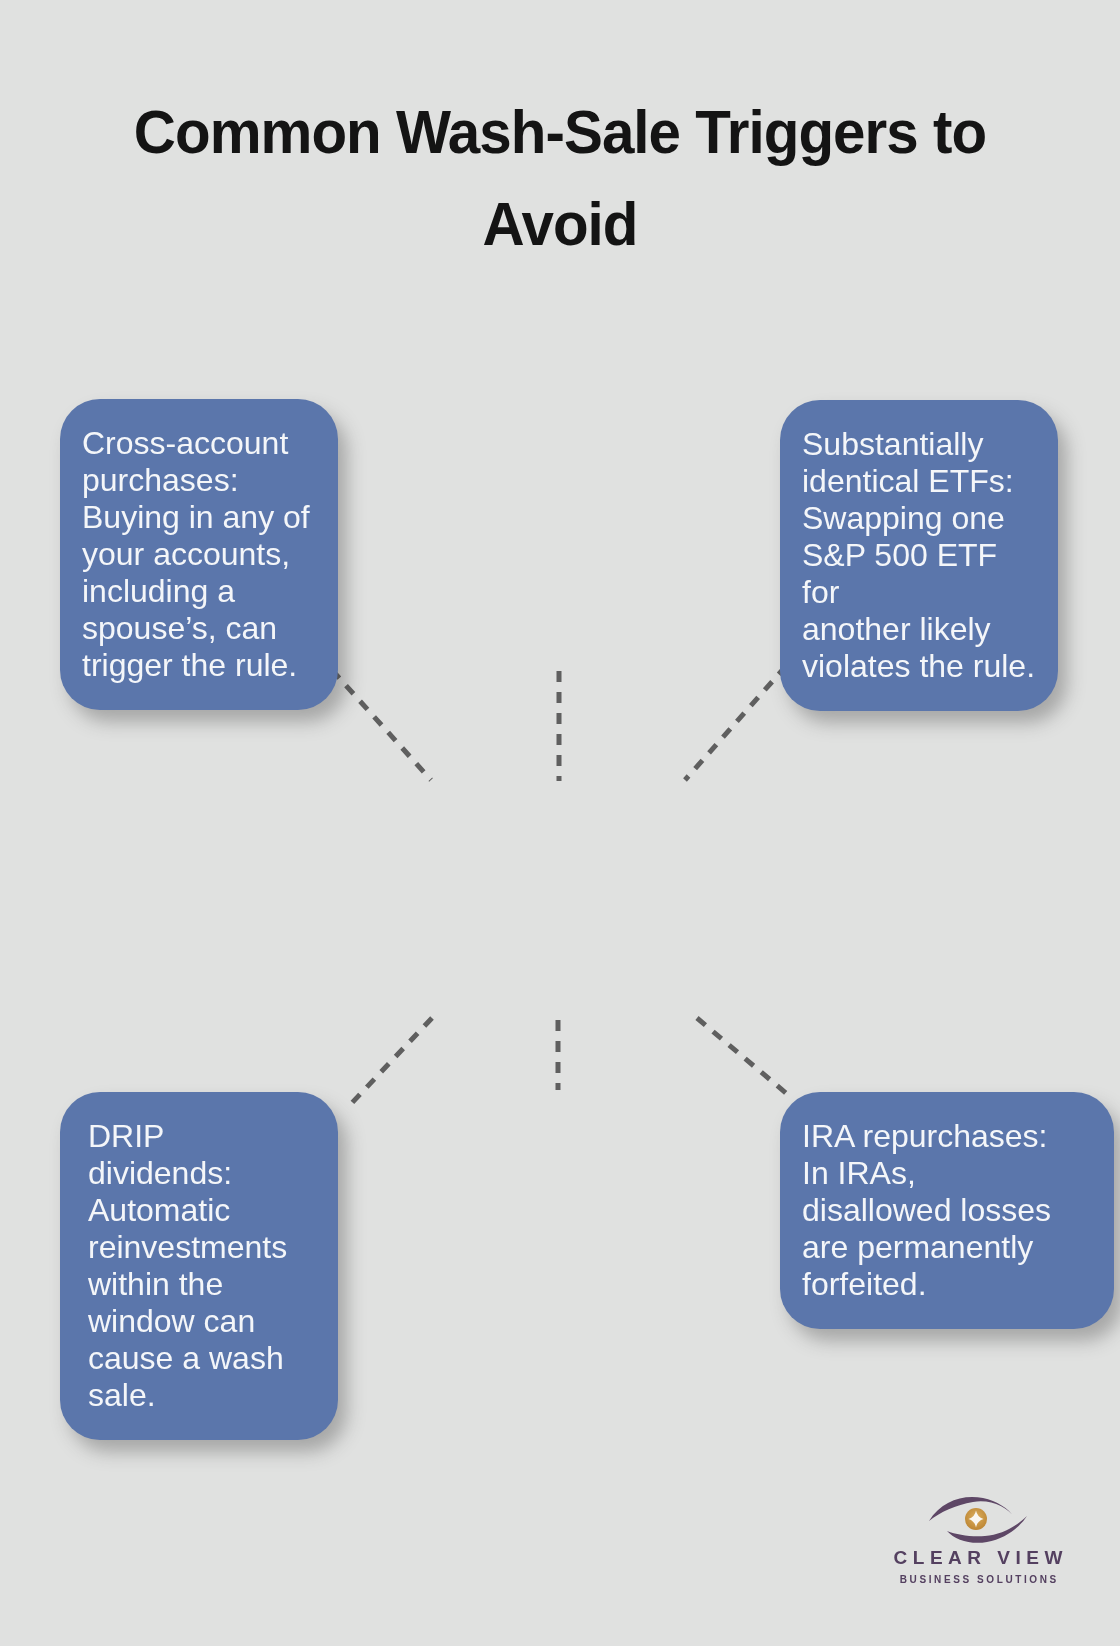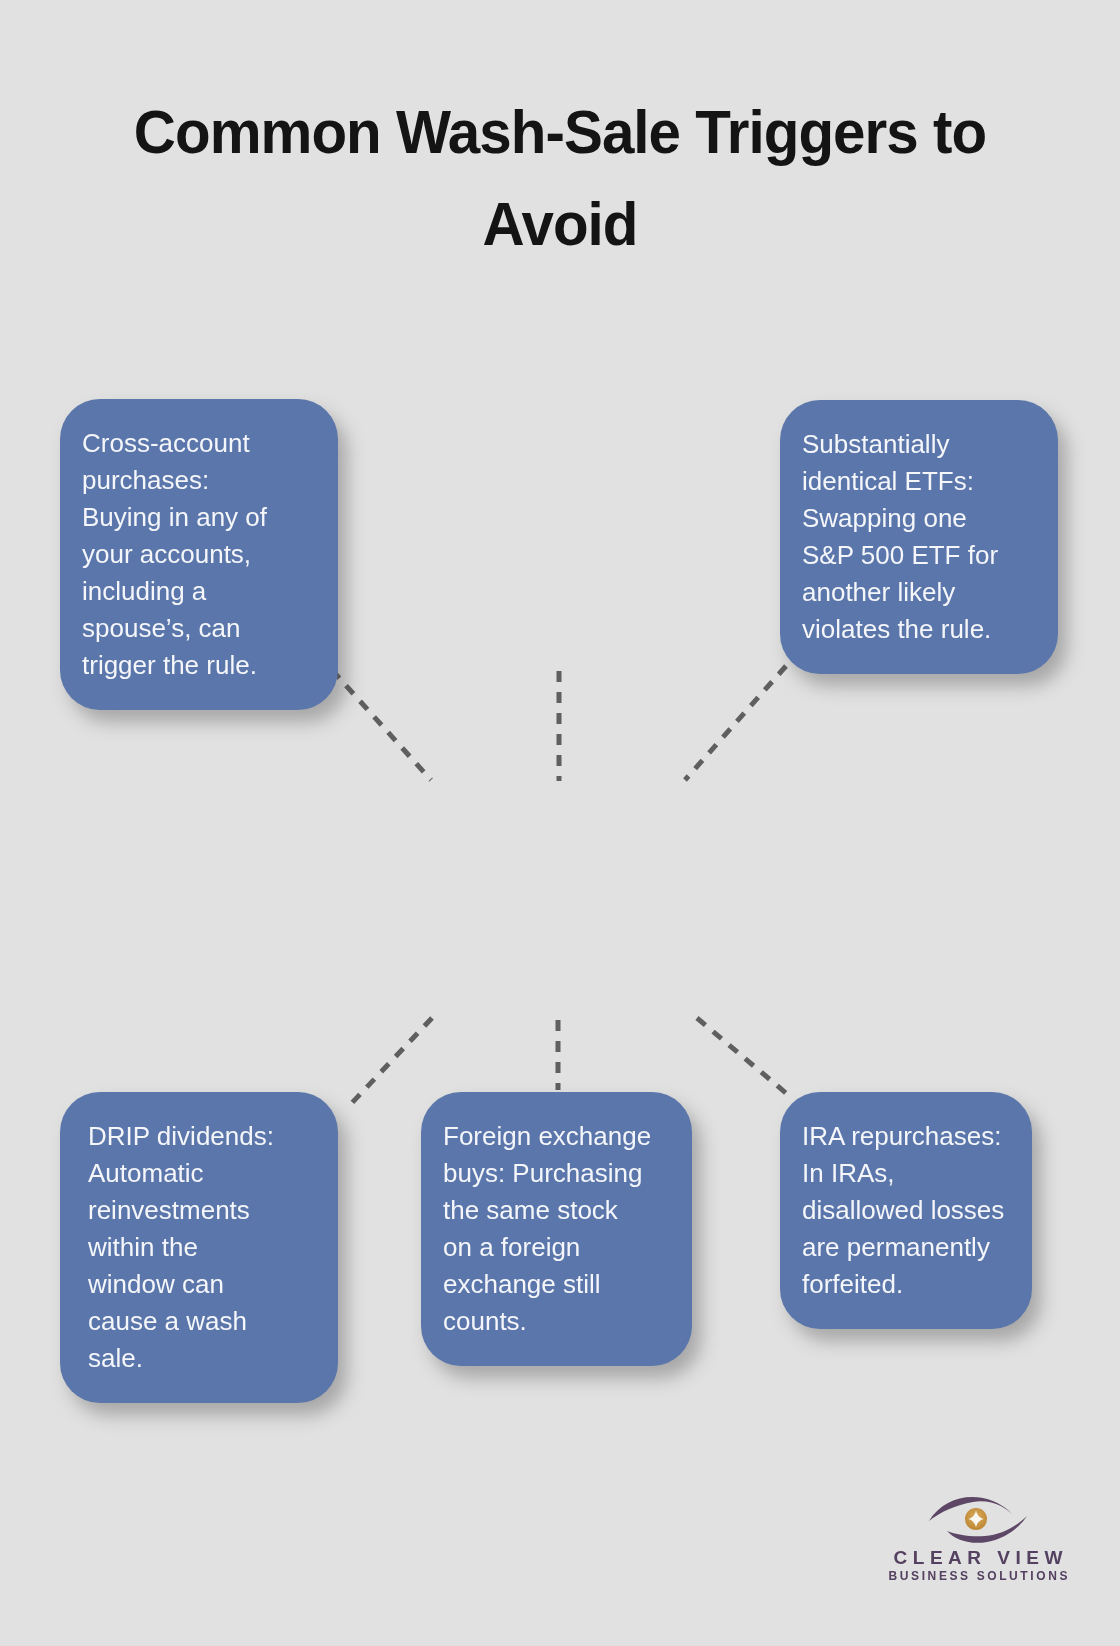--- a/index.html
+++ b/index.html
@@ -36,31 +36,31 @@
   }
   .connectors{
     position:absolute;top:0;left:0;
   }
   .node{
     position:absolute;
     background:var(--node-blue);
     border-radius:40px;
     color:var(--node-text);
     padding:26px 22px;
-    font-size:26px;
+    font-size:32px;
     line-height:37px;
     box-shadow:9px 12px 18px rgba(60,60,60,0.35);
   }
   .node-text{white-space:pre-line;}
   .n1{left:60px;top:399px;width:278px;min-height:297px;}
   .n2{left:421px;top:399px;width:277px;min-height:271px;}
   .n3{left:780px;top:400px;width:278px;min-height:268px;}
   .n4{left:60px;top:1092px;width:278px;min-height:308px;padding-left:28px;}
   .n5{left:421px;top:1092px;width:271px;min-height:274px;}
-  .n6{left:780px;top:1092px;width:252px;min-height:228px;}
+  .n6{left:780px;top:1092px;width:334px;min-height:228px;}
   .center-node{
     position:absolute;
     left:382px;top:782px;width:355px;height:236px;
     background:var(--center-bg);
     border-radius:30px;
     box-shadow:6px 10px 16px rgba(60,60,60,0.30);
     display:flex;align-items:center;justify-content:center;
   }
   .center-label{
     font-size:37px;
@@ -76,21 +76,22 @@
     display:flex;flex-direction:column;align-items:center;
   }
   .logo-name{
     font-size:19px;
     font-weight:600;
     letter-spacing:5.5px;
     text-indent:5.5px;
     color:var(--logo-purple);
   }
   .logo-tagline{
-    font-size:12px;
+    margin-top:5px;
+    font-size:10px;
     font-weight:700;
     letter-spacing:2.6px;
     text-indent:2.6px;
     color:var(--logo-purple);
   }
 </style>
 </head>
 <body>
 
 <div id="canvas">
@@ -133,28 +134,20 @@
   <div class="node n4">
     <div class="node-text">DRIP dividends:
 Automatic
 reinvestments
 within the
 window can
 cause a wash
 sale.</div>
   </div>
 
-  <div class="node n5">
-    <div class="node-text">Foreign exchange
-buys: Purchasing
-the same stock
-on a foreign
-exchange still
-counts.</div>
-  </div>
 
   <div class="node n6">
     <div class="node-text">IRA repurchases:
 In IRAs,
 disallowed losses
 are permanently
 forfeited.</div>
   </div>
 
   <div class="logo">

